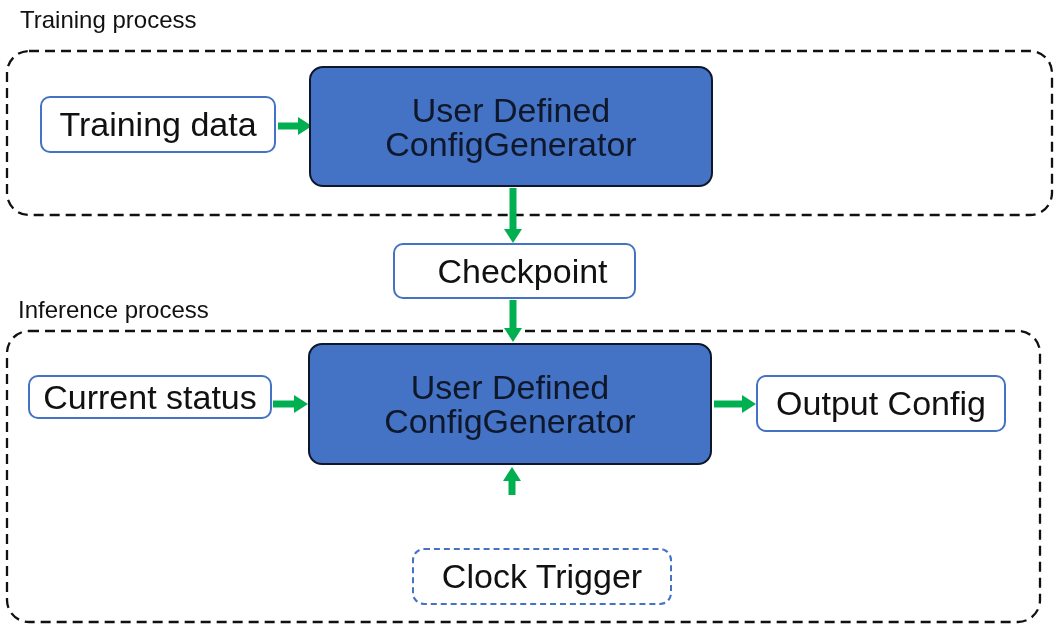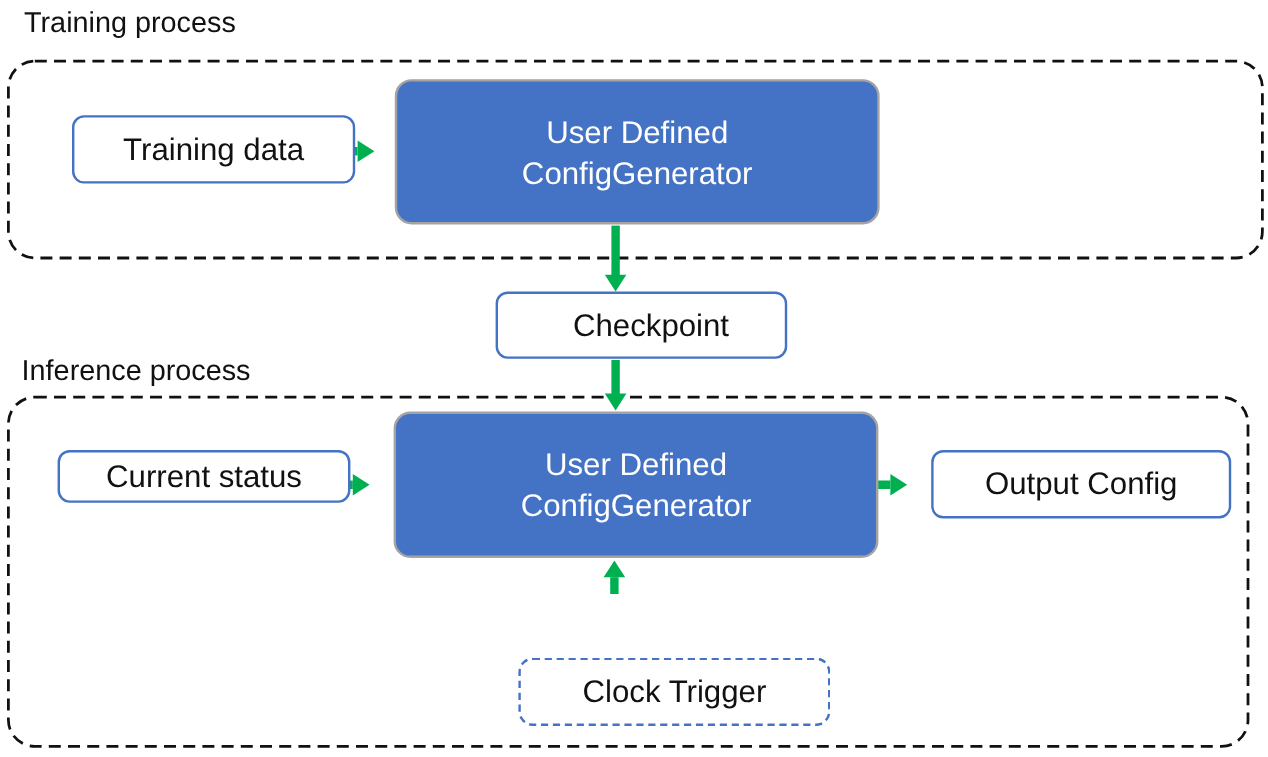--- a/index.html
+++ b/index.html
@@ -29,36 +29,35 @@
     white-space: nowrap;
   }
   .node {
     position: absolute;
     z-index: 2;
     display: flex;
     flex-direction: column;
     align-items: center;
     justify-content: center;
     text-align: center;
-    font-size: 26px;
+    font-size: 34px;
     color: #111111;
     background: #ffffff;
     box-sizing: border-box;
     white-space: nowrap;
-    margin-left: 20px;
   }
   .node.outlined {
     border: 2px solid #4472C4;
     border-radius: 10px;
   }
   .node.blue {
     background: #4472C4;
-    border: 2px solid #a3a3a3;
+    border: 2px solid #0f172a;
     border-radius: 14px;
-    color: #ffffff;
+    color: #0f172a;
     line-height: 34px;
   }
   .node.dashed-blue {
     border: 2px dashed #4472C4;
     border-radius: 12px;
   }
   #title-training   { left: 20px;  top: 6px; }
   #title-inference  { left: 18px;  top: 296px; }
   #node-training-data   { left: 40px;  top: 96px;  width: 236px; height: 57px; }
   #node-generator-train { left: 309px; top: 66px;  width: 404px; height: 121px; }

